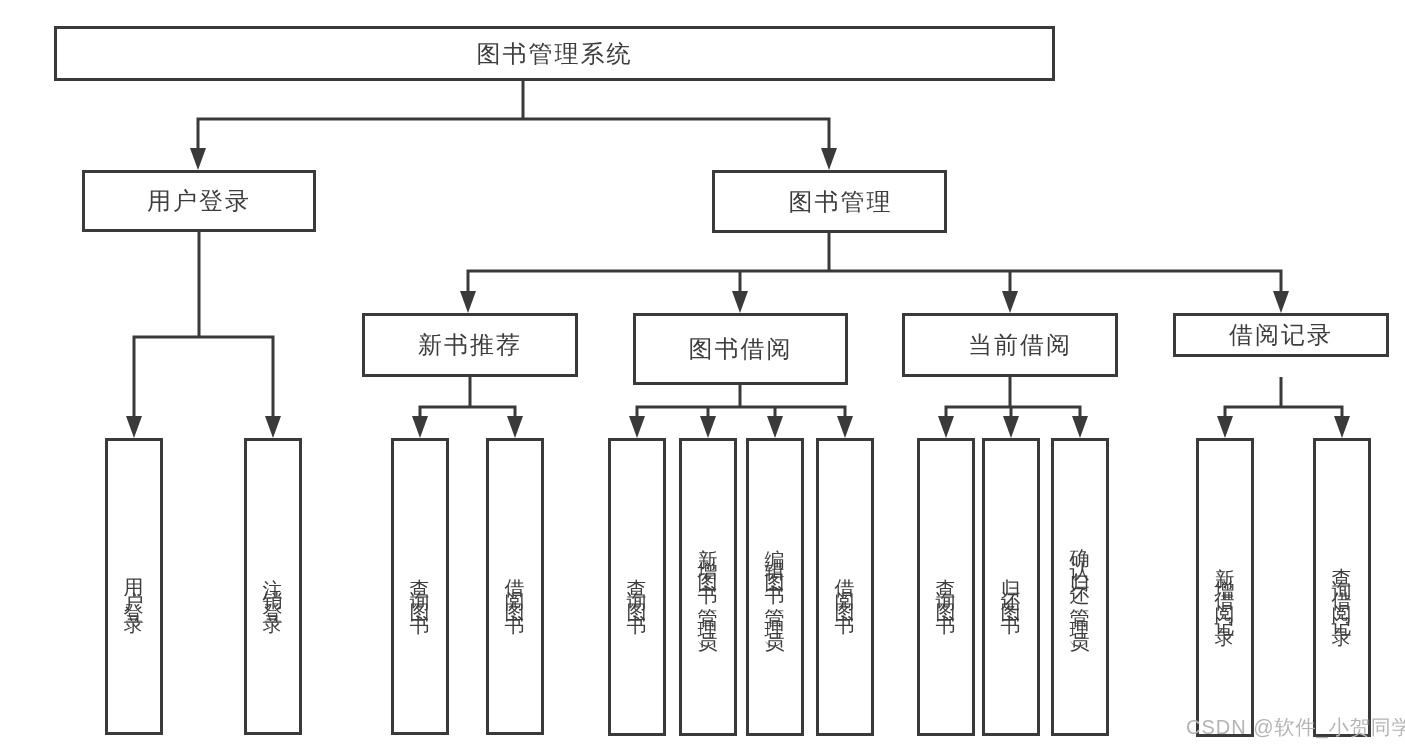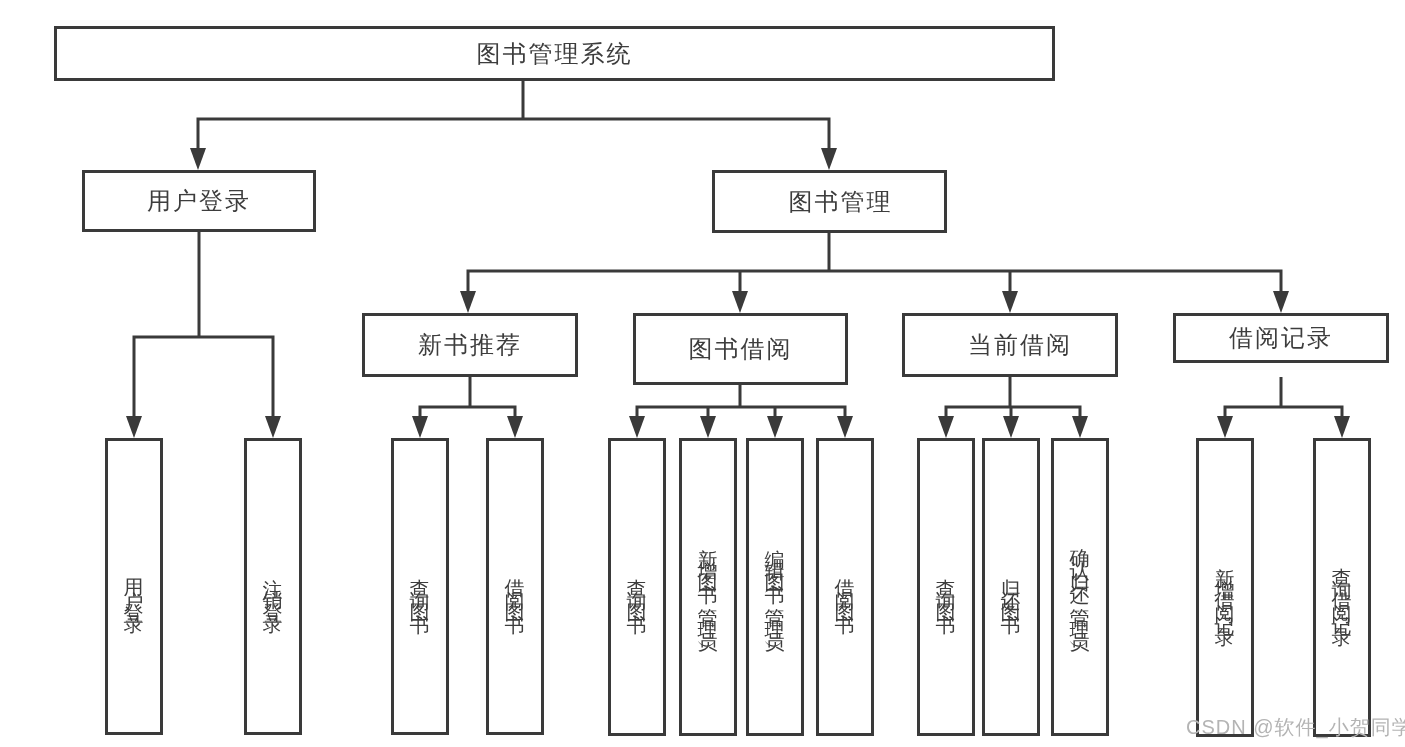--- a/index.html
+++ b/index.html
@@ -111,21 +111,21 @@
 
   <div class="node hnode" style="left:362px; top:313px; width:216px; height:64px;">
     <span>新书推荐</span>
   </div>
   <div class="node hnode" style="left:633px; top:313px; width:215px; height:72px;">
     <span>图书借阅</span>
   </div>
   <div class="node hnode" style="left:902px; top:313px; width:216px; height:64px;padding-left:20px;">
     <span>当前借阅</span>
   </div>
-  <div class="node hnode" style="left:1173px; top:313px; width:216px; height:50px;">
+  <div class="node hnode" style="left:1173px; top:313px; width:216px; height:44px;">
     <span>借阅记录</span>
   </div>
 
   <div class="node vnode" style="left:105px; top:438px; width:58px; height:297px;">
     <span>用户登录</span>
   </div>
   <div class="node vnode" style="left:244px; top:438px; width:58px; height:297px;">
     <span>注销登录</span>
   </div>
 

